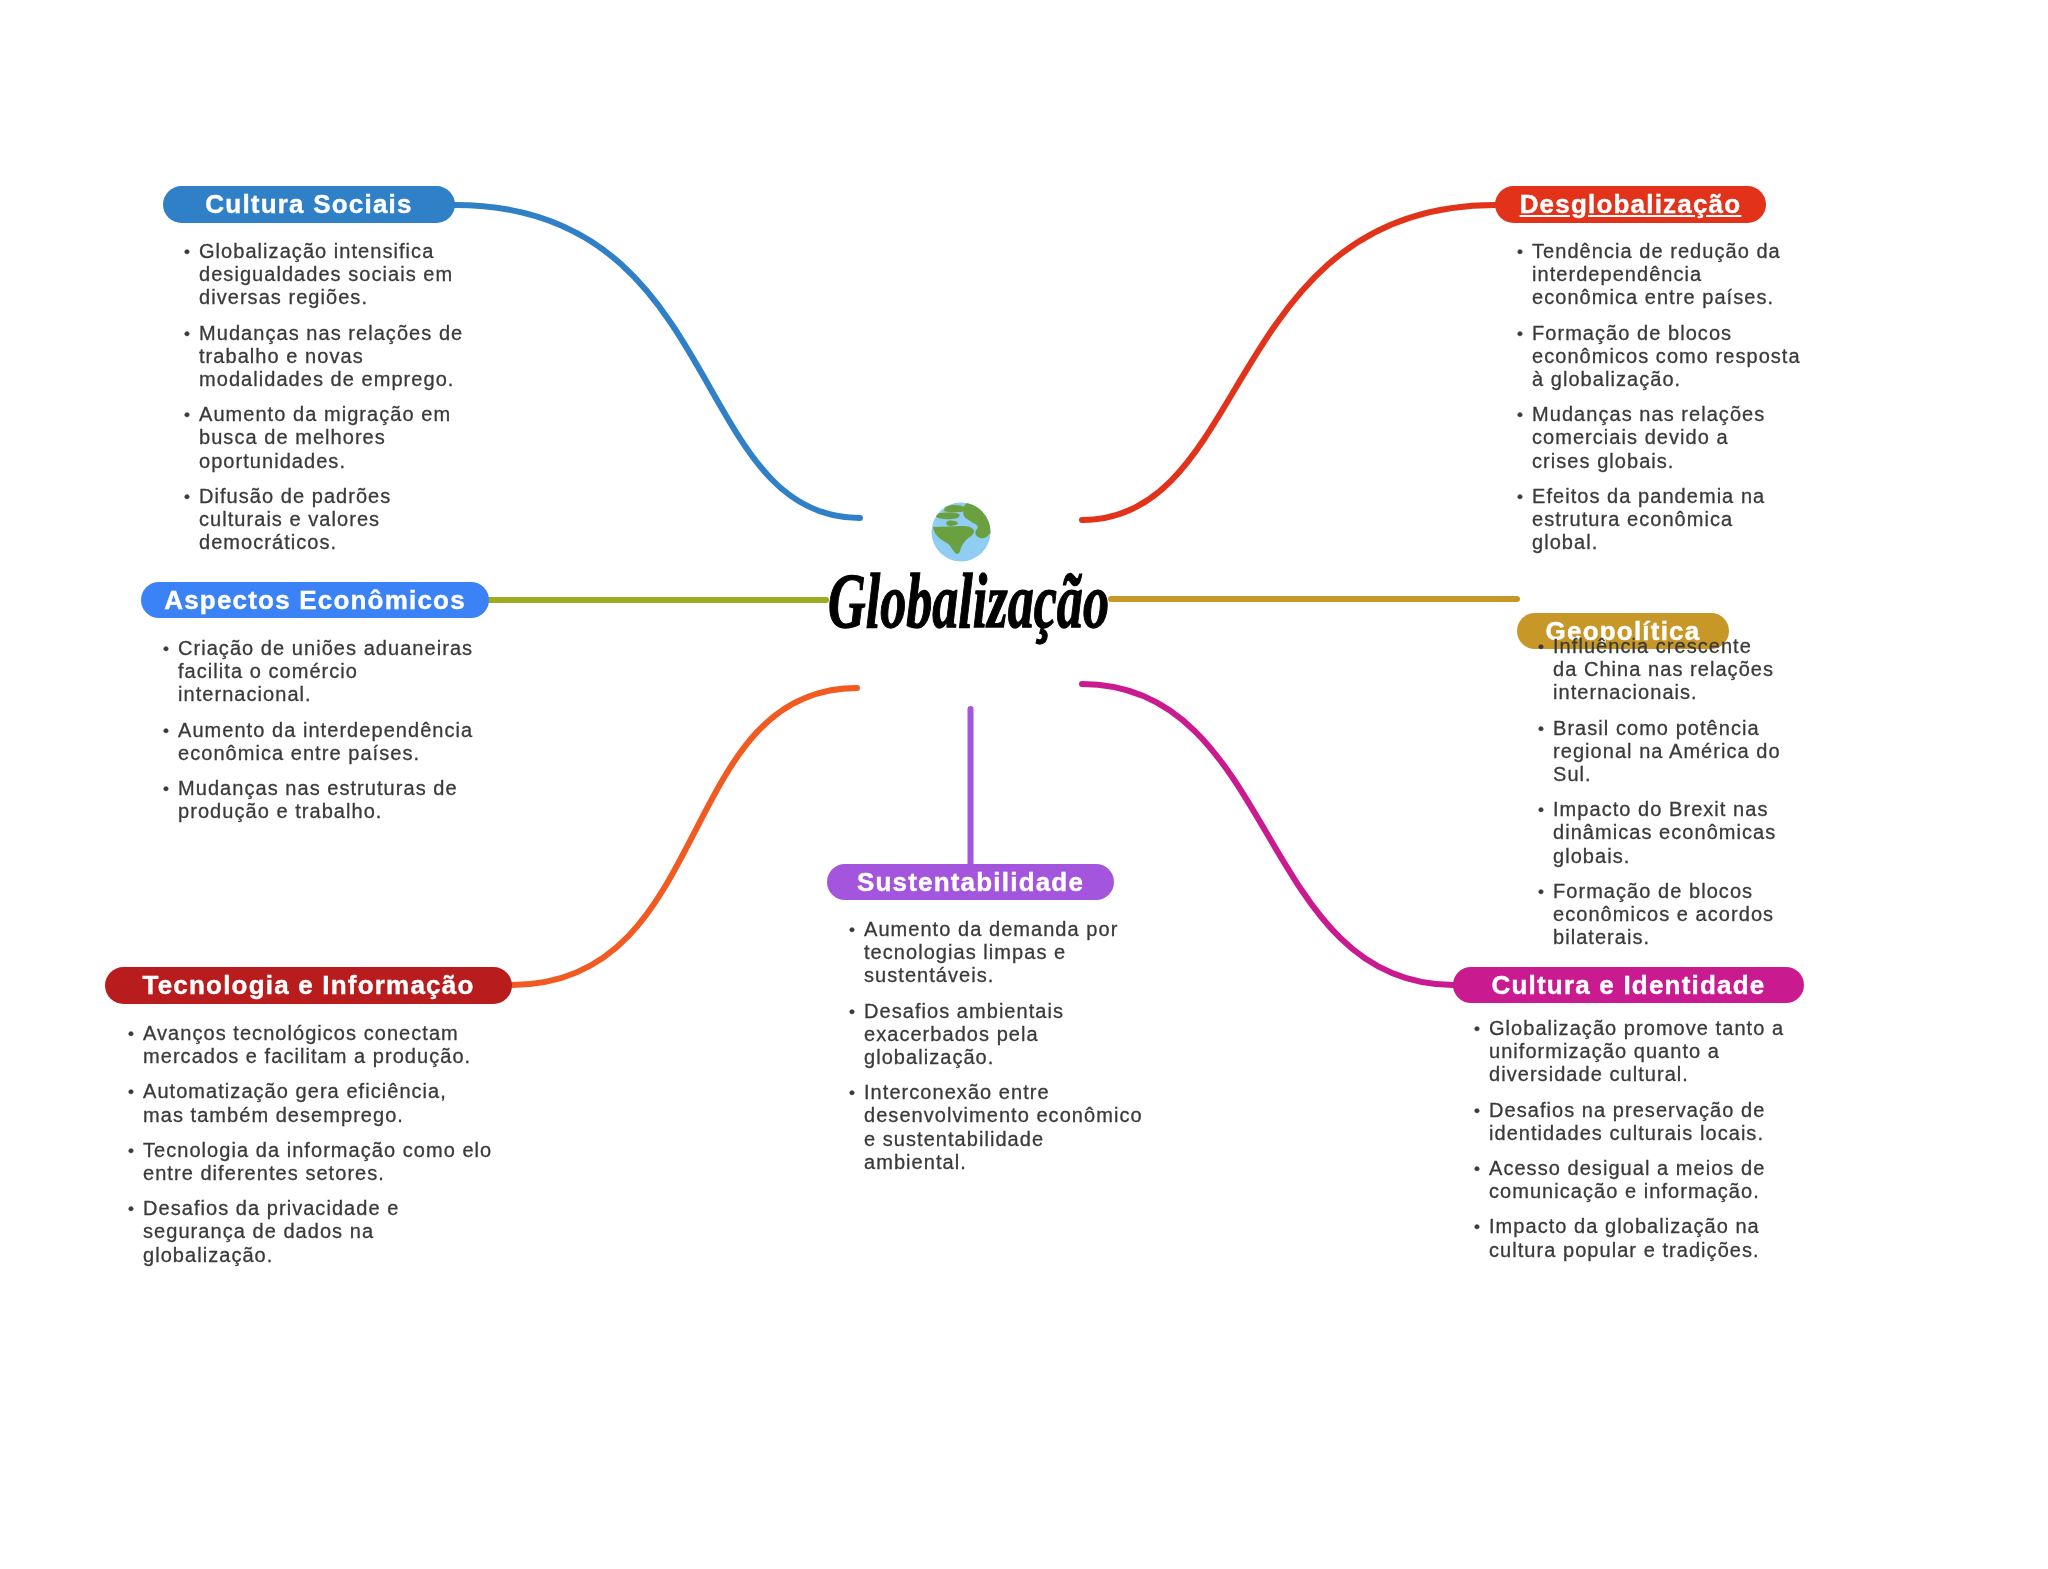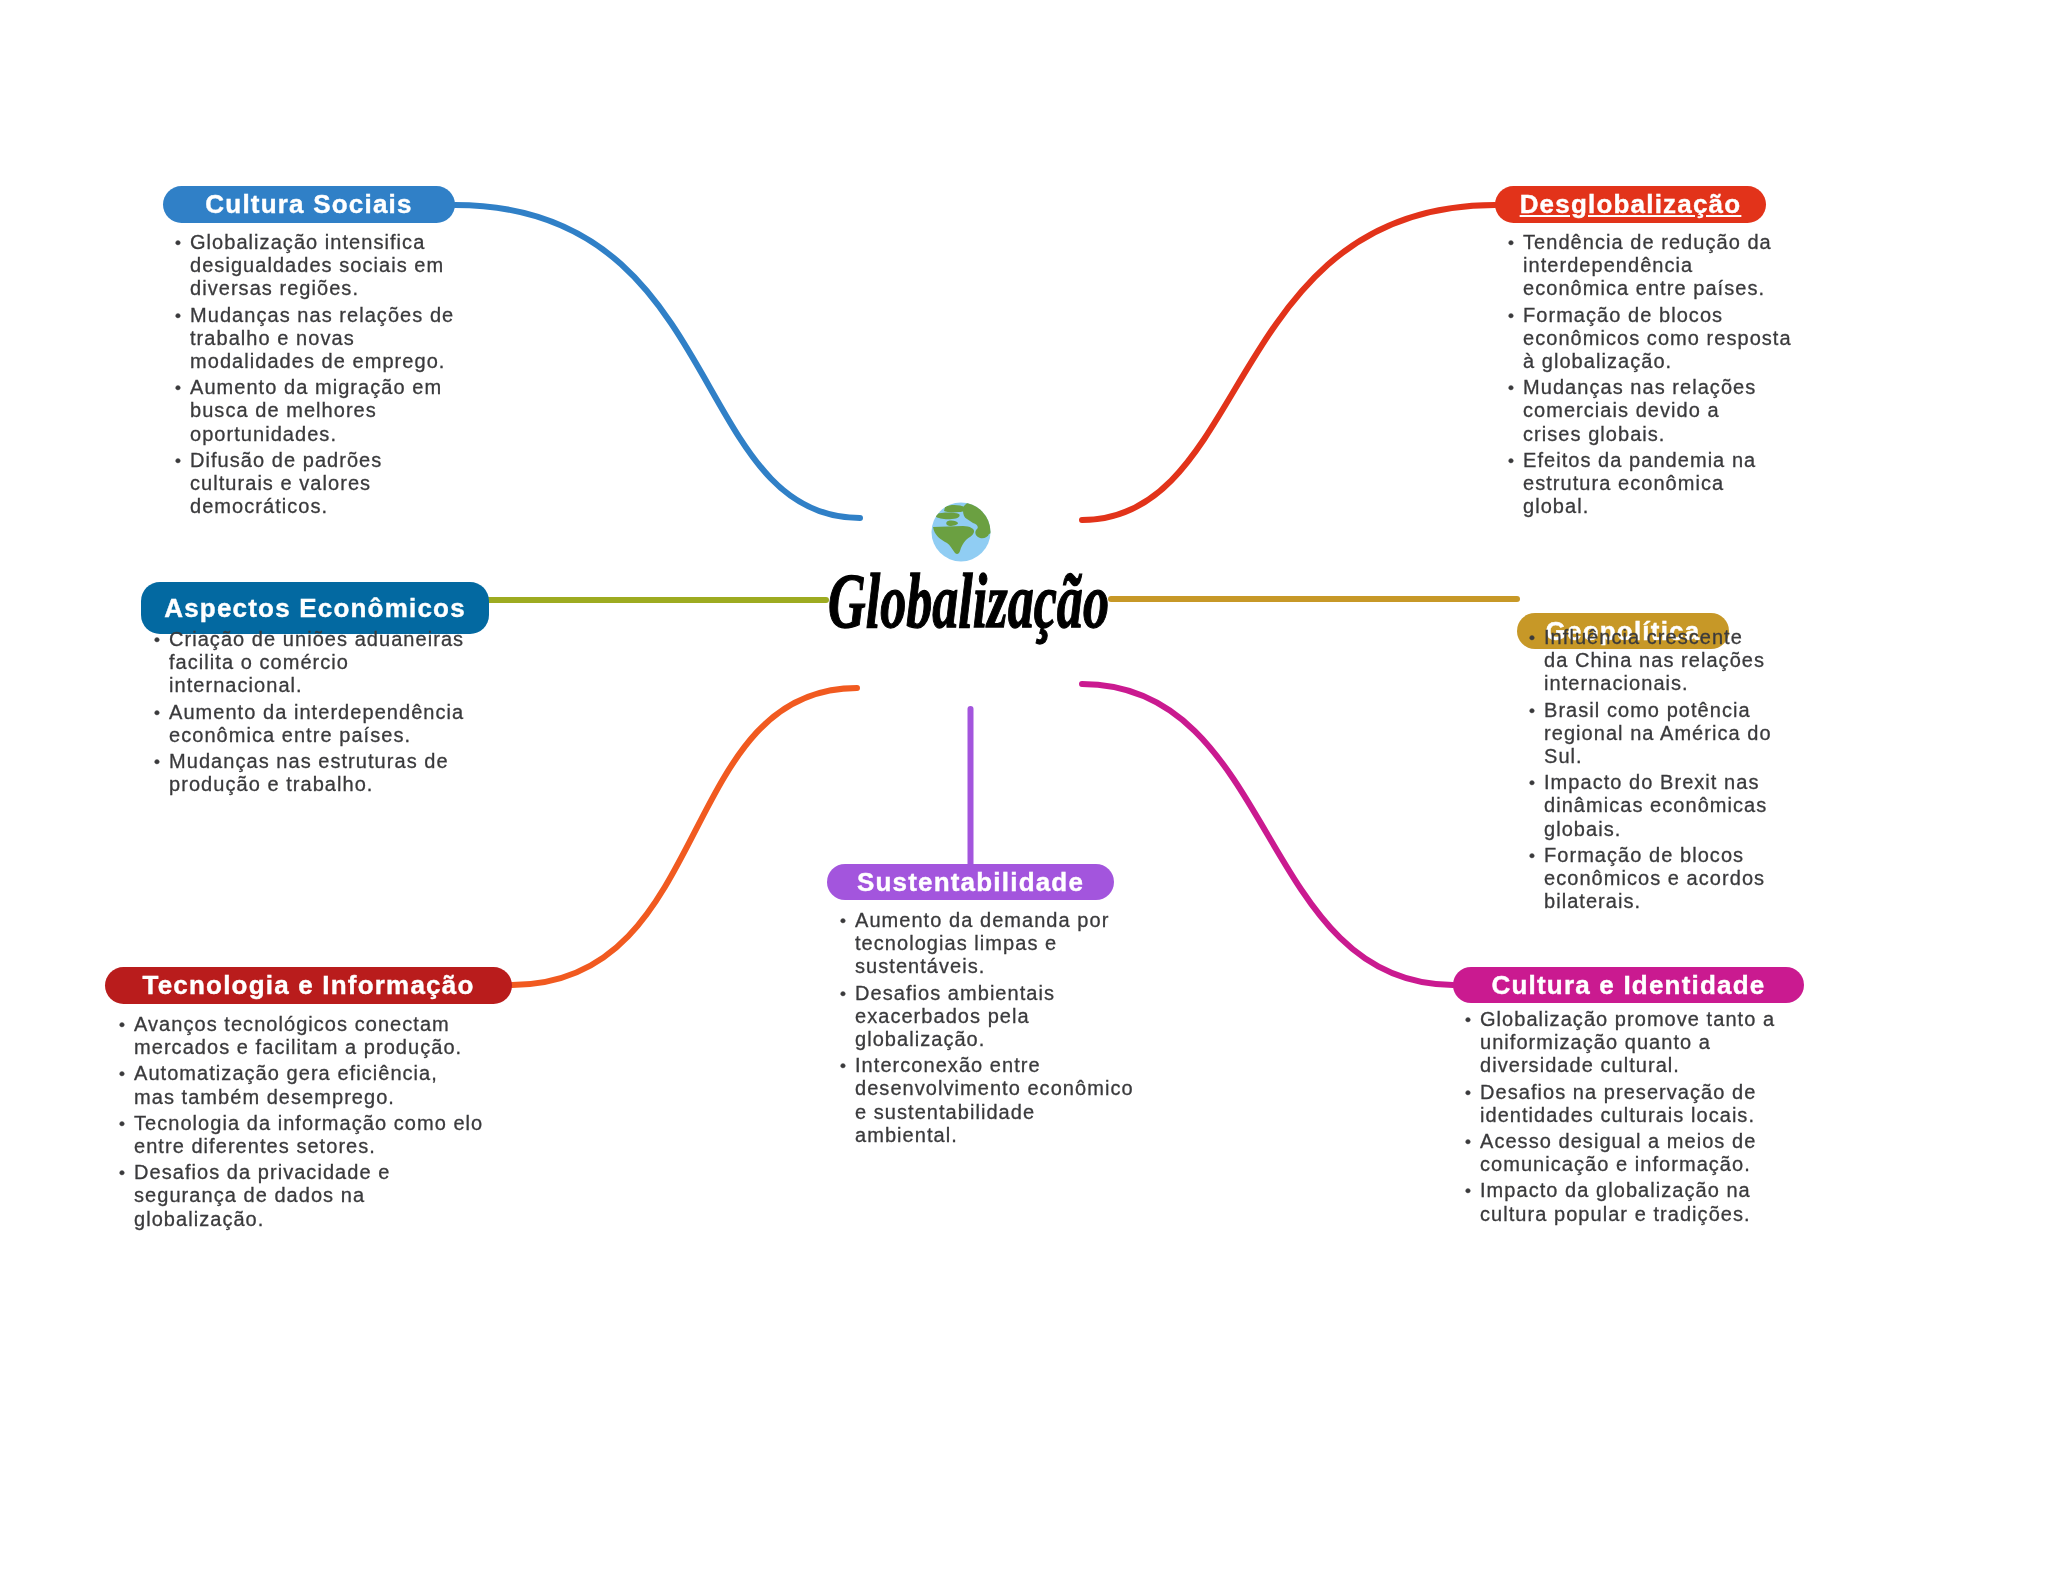--- a/index.html
+++ b/index.html
@@ -2,21 +2,21 @@
 <html><head>
 <meta charset="utf-8">
 <style>
 html,body{margin:0;padding:0;background:#fff;}
 #c{position:relative;width:2048px;height:1569px;background:#fff;overflow:hidden;
    font-family:"Liberation Sans",sans-serif;}
 svg.bg{position:absolute;left:0;top:0;}
 .pill{position:absolute;display:flex;align-items:center;justify-content:center;
   color:#fff;font-weight:bold;font-size:26px;letter-spacing:1.2px;-webkit-text-stroke:0.4px #fff;border-radius:19px;white-space:nowrap;}
 .blk{position:absolute;color:#3a3a3c;font-size:20px;line-height:23.2px;letter-spacing:1.05px;-webkit-text-stroke:0.3px #3a3a3c;}
-.blk p{margin:3px;padding-left:16px;position:relative;}
+.blk p{margin:12px;padding-left:16px;position:relative;}
 .blk p:before{content:"\2022";position:absolute;left:1px;top:0;font-size:17px;}
 </style>
 </head>
 <body>
 <div id="c">
 <svg class="bg" width="2048" height="1569" viewBox="0 0 2048 1569">
   <path d="M455,205 C727,205 688,518 860,518" fill="none" stroke="#3080c7" stroke-width="6" stroke-linecap="round"></path>
   <path d="M1495,205 C1225,205 1252,520 1082,520" fill="none" stroke="#e2331a" stroke-width="6" stroke-linecap="round"></path>
   <path d="M488,600 L826,600" fill="none" stroke="#9dab20" stroke-width="6" stroke-linecap="round"></path>
   <path d="M1517,599 L1111,599" fill="none" stroke="#c79827" stroke-width="6" stroke-linecap="round"></path>
@@ -34,21 +34,21 @@
       <path d="M936,514 C943,512 954,512 959,514 C961,516 958,519 952,519 C945,520 938,518 936,517 Z"></path>
       <path d="M948,521 C952,520 957,521 958,523 C958,525 953,526 950,526 C946,526 945,522 948,521 Z"></path>
       <path d="M933,527 L963,526 C970,526 975,529 974,532 C973,536 969,537 966,540 C963,543 961,547 960,551 C959,554 957,555 955,553 C952,549 950,545 947,543 C941,540 934,535 933,527 Z"></path>
     </g>
   </g>
   <text x="828" y="627" font-family="Liberation Serif" font-style="italic" font-weight="bold" font-size="79" textLength="281" lengthAdjust="spacingAndGlyphs" stroke="#000" stroke-width="1.3">Globalização</text>
 </svg>
 
 <div class="pill" style="left:163px;top:186px;width:292px;height:37px;background:#3080c7;">Cultura Sociais</div>
 <div class="pill" style="left:1495px;top:186px;width:271px;height:37px;background:#e2331a;text-decoration:underline;">Desglobalização</div>
-<div class="pill" style="left:141px;top:582px;width:348px;height:52px;background:#0369a1;">Aspectos Econômicos</div>
+<div class="pill" style="left:141px;top:582px;width:348px;height:36px;background:#3b82f6;">Aspectos Econômicos</div>
 <div class="pill" style="left:1517px;top:581px;width:212px;height:36px;background:#c79827;margin-top:32px;">Geopolítica</div>
 <div class="pill" style="left:105px;top:967px;width:407px;height:37px;background:#b91c1c;">Tecnologia e Informação</div>
 <div class="pill" style="left:827px;top:864px;width:287px;height:36px;background:#a355dd;">Sustentabilidade</div>
 <div class="pill" style="left:1453px;top:967px;width:351px;height:36px;background:#ca1a90;">Cultura e Identidade</div>
 
 <div class="blk" style="left:171px;top:228px;width:330px;">
 <p>Globalização intensifica<br>desigualdades sociais em<br>diversas regiões.</p>
 <p>Mudanças nas relações de<br>trabalho e novas<br>modalidades de emprego.</p>
 <p>Aumento da migração em<br>busca de melhores<br>oportunidades.</p>
 <p>Difusão de padrões<br>culturais e valores<br>democráticos.</p>

